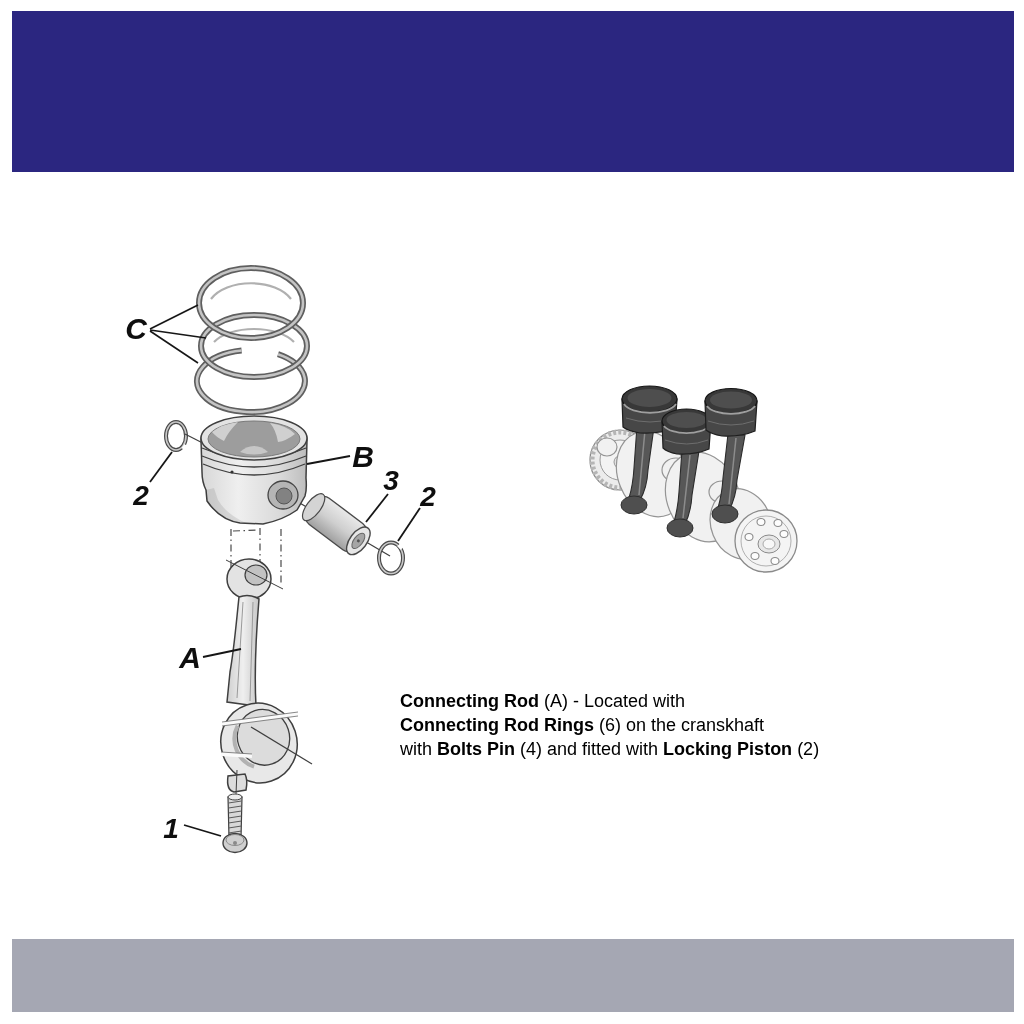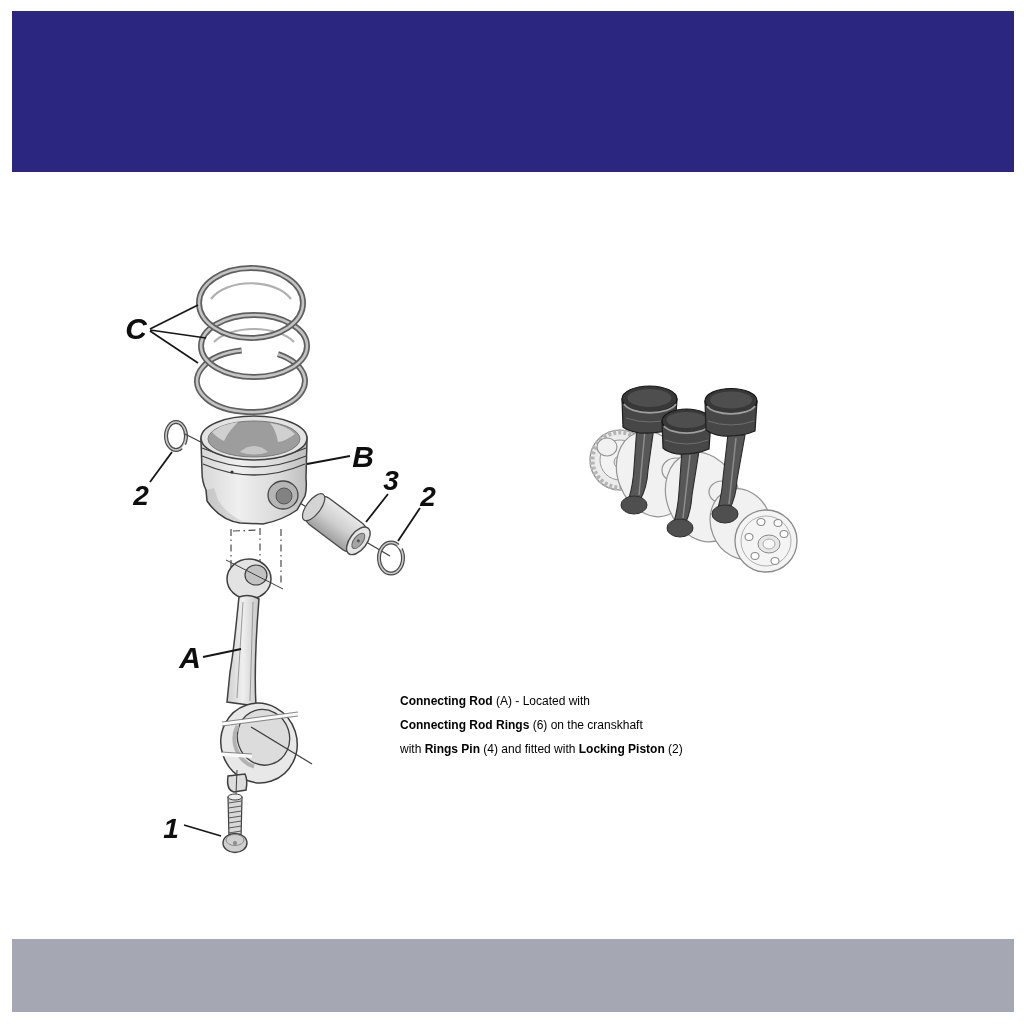--- a/index.html
+++ b/index.html
@@ -7,21 +7,21 @@
     width:1024px;height:1024px;position:relative;overflow:hidden;
     background:#ffffff;
     font-family:"Liberation Sans", sans-serif;
   }
   .band{position:absolute;left:12px;width:1002px;}
   #header-band{top:11px;height:161px;}
   #footer-band{top:939px;height:73px;}
   #diagram-svg{position:absolute;left:0;top:0;width:1024px;height:1024px;}
   #parts-description{
     position:absolute;left:400px;top:689px;width:500px;
-    font-size:12px;line-height:24px;color:#000;
+    font-size:18px;line-height:24px;color:#000;
   }
   .desc-line b{font-weight:bold;}
   .dlabel{
     font-family:"Liberation Sans", sans-serif;
     font-weight:bold;font-style:italic;
     fill:#0e0e0e;
   }
   .fs30{font-size:30px;}
   .fs28{font-size:28px;}
   .leader{stroke:#161616;stroke-width:1.8;fill:none;}
@@ -234,14 +234,14 @@
       <ellipse cx="731" cy="400" rx="21" ry="8.5" fill="#4e4e4e"></ellipse>
       <path d="M707,406 A25,11 0 0 0 755,406" stroke="#9f9f9f" stroke-width="1.8" fill="none"></path>
       <path d="M708,421 Q731,429 754,421" stroke="#6e6e6e" stroke-width="1" fill="none"></path>
     </g>
   </g>
 </svg>
 
 <div id="parts-description">
     <div class="desc-line"><b>Connecting Rod</b><span> (A) - Located with</span></div>
     <div class="desc-line"><b>Connecting Rod Rings</b><span> (6) on the cranskhaft</span></div>
-    <div class="desc-line"><span>with </span><b>Rings Pin</b><span> (4) and fitted with </span><b>Locking Piston</b><span> (2)</span></div>
+    <div class="desc-line"><span>with </span><b>Bolts Pin</b><span> (4) and fitted with </span><b>Locking Piston</b><span> (2)</span></div>
   </div>
 
 </body></html>

